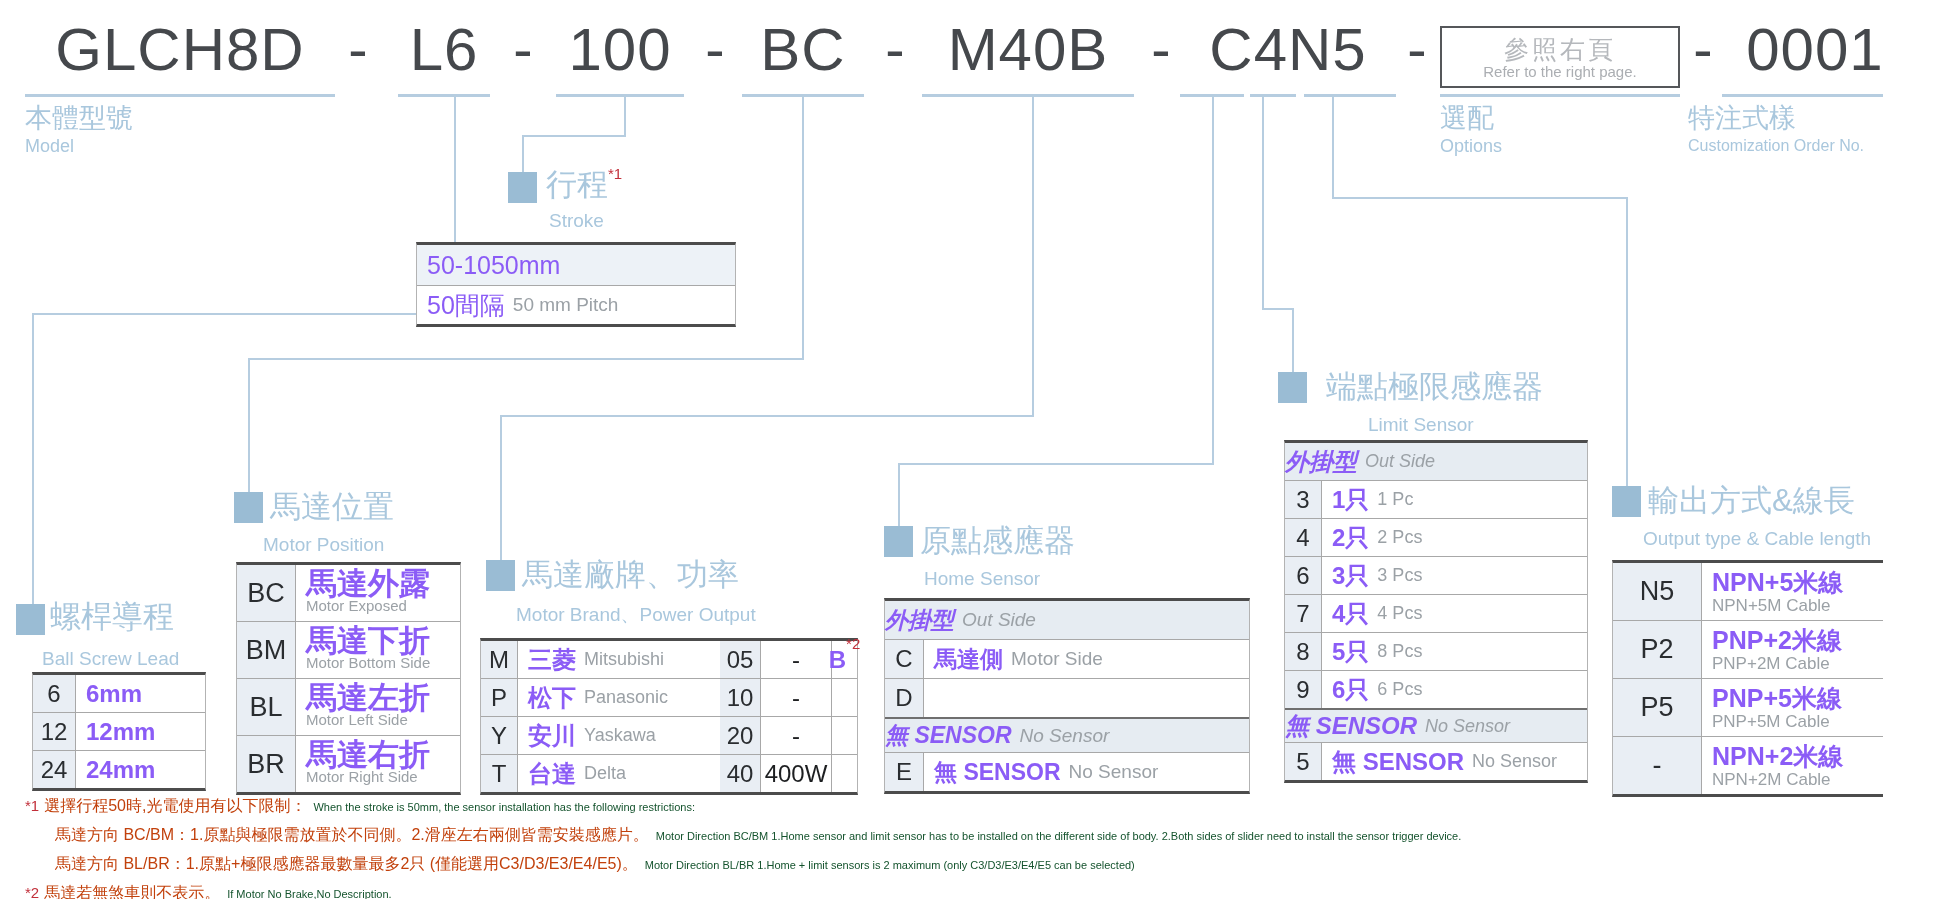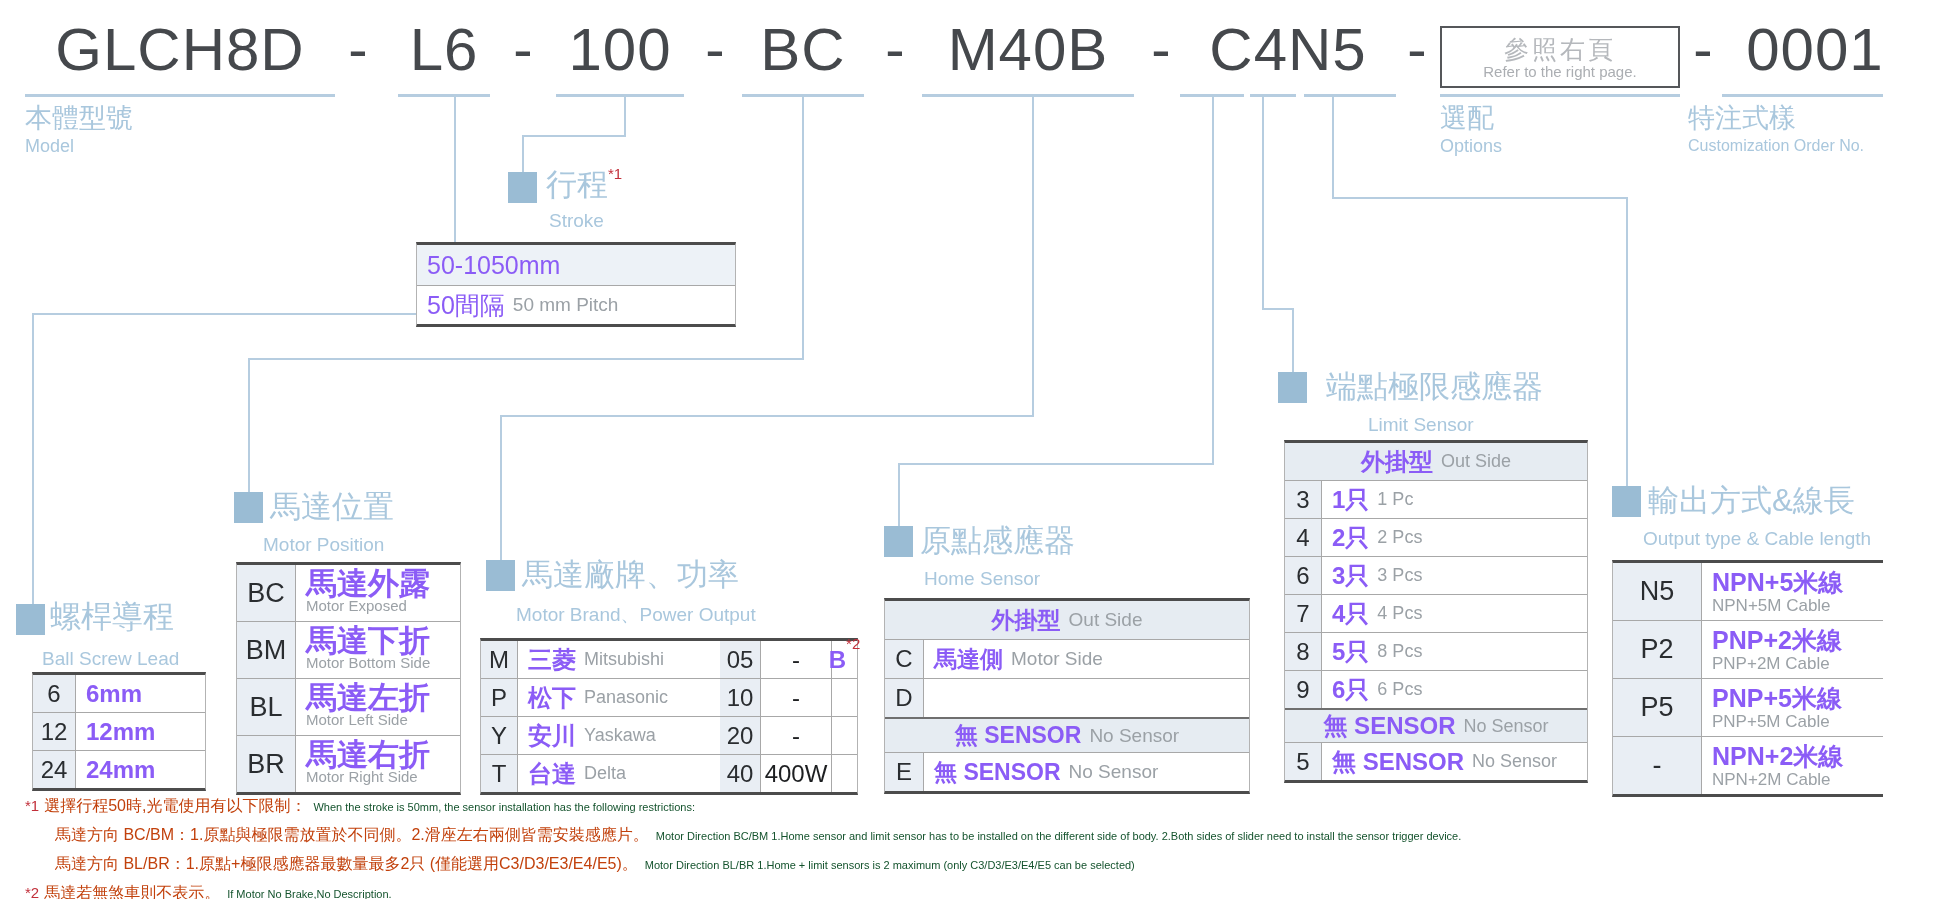--- a/index.html
+++ b/index.html
@@ -32,21 +32,21 @@
   .tbl{position:absolute;border-top:3px solid #4c4c4c;border-bottom:3px solid #4c4c4c;
        border-left:1px solid #b3b3b3;border-right:1px solid #b3b3b3;box-sizing:border-box;background:#fff;}
   .tr{display:flex;align-items:stretch;border-top:1px solid #a8a8a8;}
   .tr:first-child{border-top:none;}
   .tr.darktop{border-top:2px solid #6f6f6f;}
   .tc{display:flex;align-items:center;justify-content:center;background:#e9eef4;
       border-right:1px solid #a8a8a8;color:#2a2d30;flex:0 0 auto;}
   .tv{display:flex;align-items:center;padding-left:10px;flex:1 1 auto;min-width:0;}
   .tv.stack{flex-direction:column;align-items:flex-start;justify-content:center;}
   .tv.center{justify-content:center;padding-left:0;}
-  .th{display:flex;align-items:center;justify-content:center;background:#e6ecf2;}
+  .th{display:flex;align-items:center;background:#e6ecf2;font-style:italic;}
   .zh{color:#8b5cf6;font-weight:600;white-space:nowrap;}
   .en{color:#9ba1a6;margin-left:8px;white-space:nowrap;font-weight:400;}
   .th .zh{font-size:23px;} .th .en{font-size:19px;}
   
   #tbl-stroke{left:416px;top:242px;width:320px;}
   #tbl-stroke .tr{height:40px;} #tbl-stroke .tr.r2{height:38px;}
   #tbl-stroke .r1{background:#edf2f7;} #tbl-stroke .zh{font-size:25px;font-weight:500;}
   #tbl-stroke .en{font-size:19px;}
   #tbl-lead{left:32px;top:672px;width:174px;}
   #tbl-lead .tr{height:37px;} #tbl-lead .tc{width:42px;font-size:24px;}

